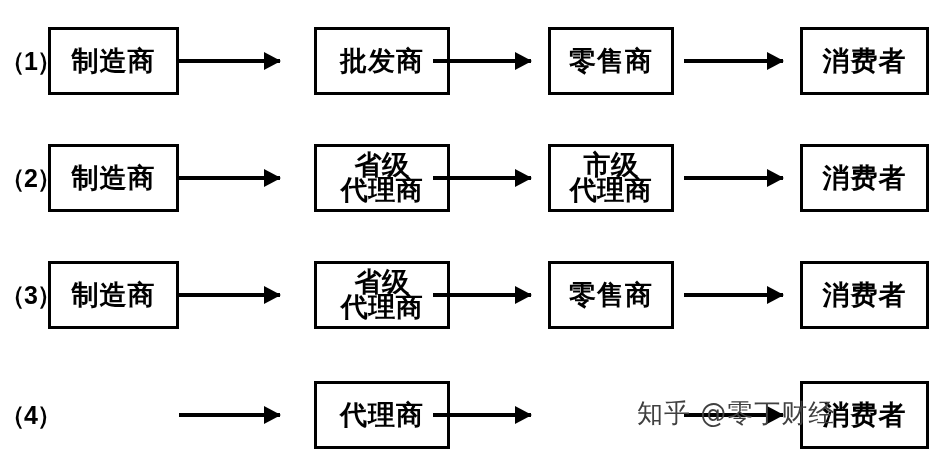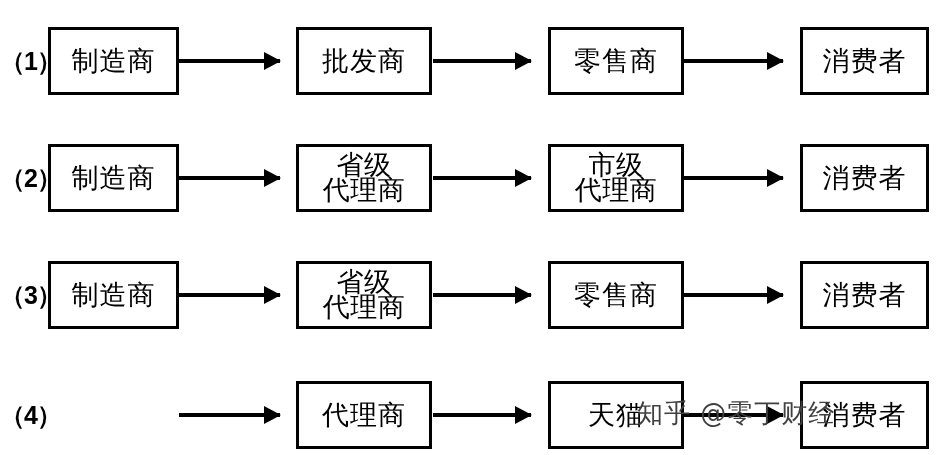--- a/index.html
+++ b/index.html
@@ -52,41 +52,41 @@
     box-sizing: border-box;
     border: 3px solid #000000;
     background: #ffffff;
     color: #000000;
     display: flex;
     flex-direction: column;
     align-items: center;
     justify-content: center;
     text-align: center;
     height: 68px;
-    font-weight: normal;
+    font-weight: bold;
   }
   .node .line {
     display: block;
     white-space: nowrap;
   }
   .node.single .line {
     font-size: 27px;
     line-height: 30px;
     letter-spacing: 1px;
   }
   .node.double .line {
     font-size: 27px;
     line-height: 25px;
     letter-spacing: 0.5px;
   }
 
   
   .col-1 { left: 48px;  width: 131px; }
-  .col-2 { left: 296px; width: 136px; }
-  .col-3 { left: 548px; width: 136px; }
+  .col-2 { left: 314px; width: 136px; }
+  .col-3 { left: 548px; width: 126px; }
   .col-4 { left: 800px; width: 129px; }
 
   
   .connector {
     position: absolute;
     height: 4px;
     top: 32px;
     background: #000000;
   }
   .connector .head {
@@ -219,23 +219,20 @@
       <span class="head"></span>
     </div>
 
     <div class="node single col-2">
       <span class="line">代理商</span>
     </div>
     <div class="connector conn-2">
       <span class="head"></span>
     </div>
 
-    <div class="node single col-3">
-      <span class="line">天猫</span>
-    </div>
     <div class="connector conn-3">
       <span class="head"></span>
     </div>
 
     <div class="node single col-4">
       <span class="line">消费者</span>
     </div>
   </div>
 
   <div class="watermark">知乎 @零丁财经</div>

